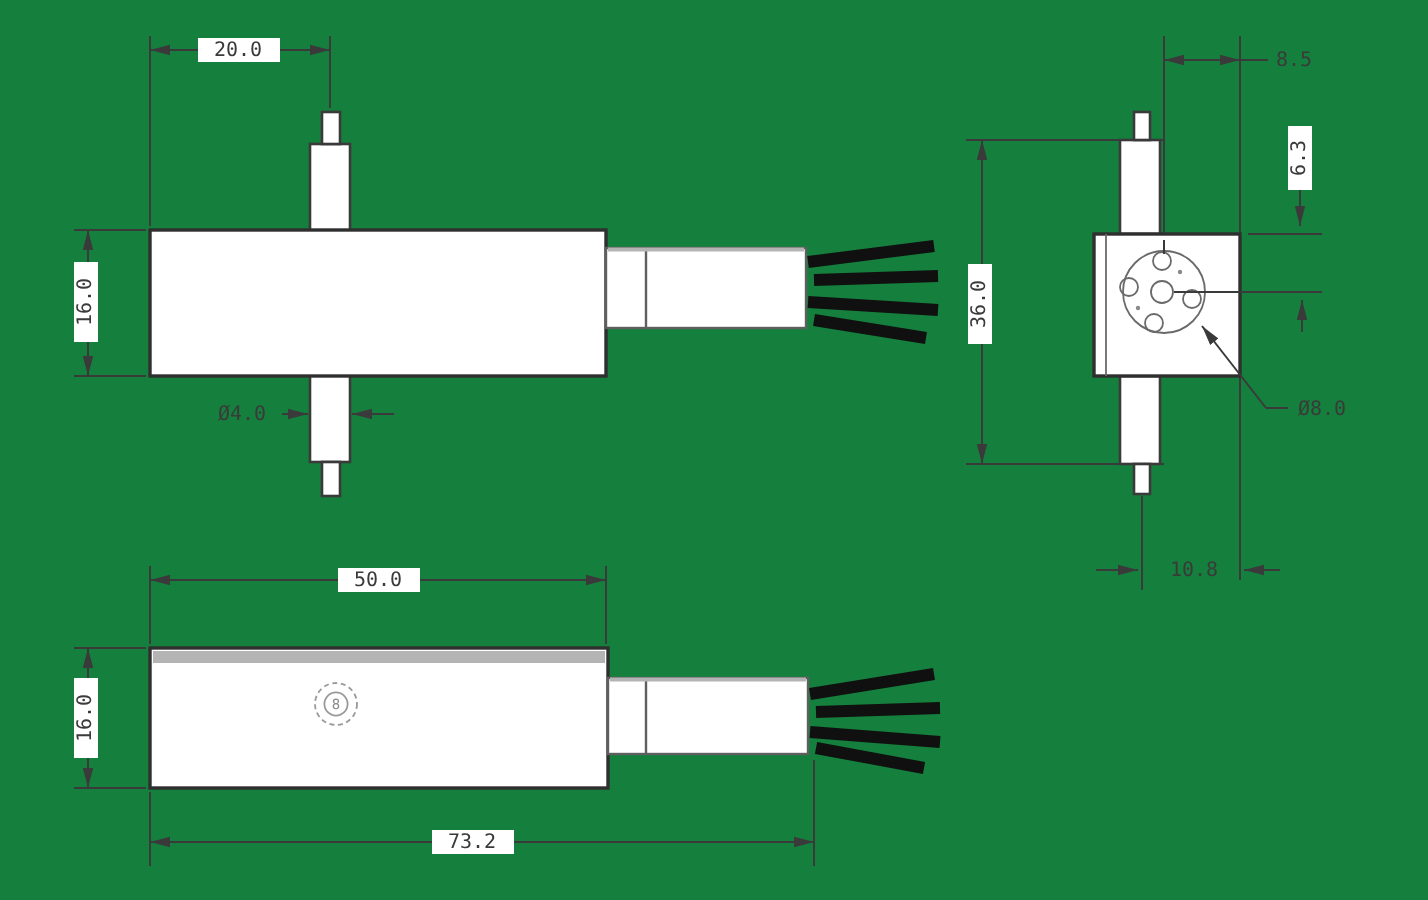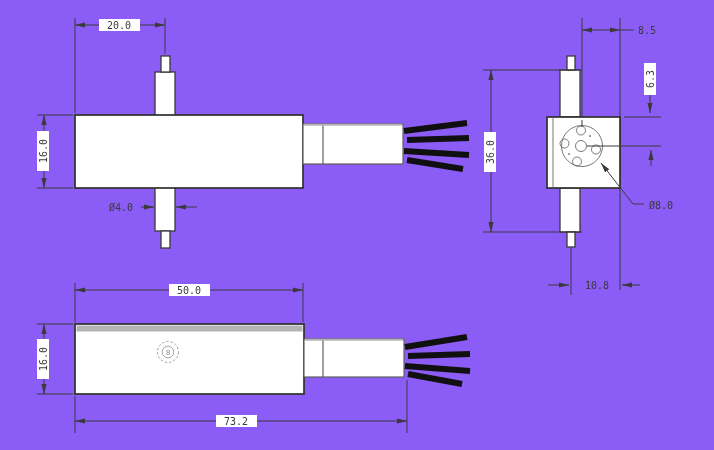--- a/index.html
+++ b/index.html
@@ -1,16 +1,16 @@
 <!DOCTYPE html>
 <html><head>
 <meta charset="utf-8">
 <style>
   html,body{margin:0;padding:0;background:#ffffff;}
-  .stage{position:relative;width:714px;height:450px;background:#8b5cf6;overflow:hidden;
+  .stage{position:relative;width:714px;height:450px;background:#15803d;overflow:hidden;
          font-family:"DejaVu Sans Mono", monospace;}
   svg{display:block;}
   .outline{fill:#ffffff;stroke:#2f2f2f;stroke-width:1.7;}
   .outline2{fill:#ffffff;stroke:#3a3a3a;stroke-width:1.3;}
   .conn{fill:#ffffff;stroke:#5f5f5f;stroke-width:1.2;}
   .soft{stroke:#b4b4b4;stroke-width:2;fill:none;}
   .softfill{fill:#b4b4b4;stroke:none;}
   .dim{stroke:#3a3a3a;stroke-width:1;fill:none;}
   .thin{stroke:#6a6a6a;stroke-width:0.9;fill:none;}
   .wire{stroke:#101010;stroke-width:6;stroke-linecap:butt;}

